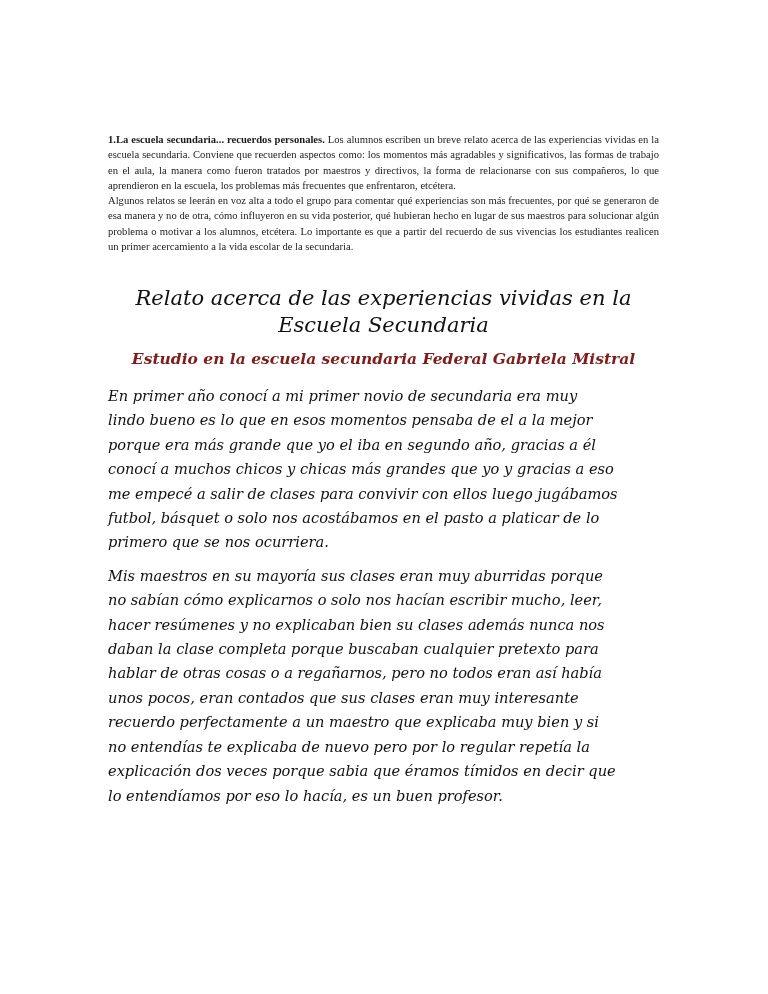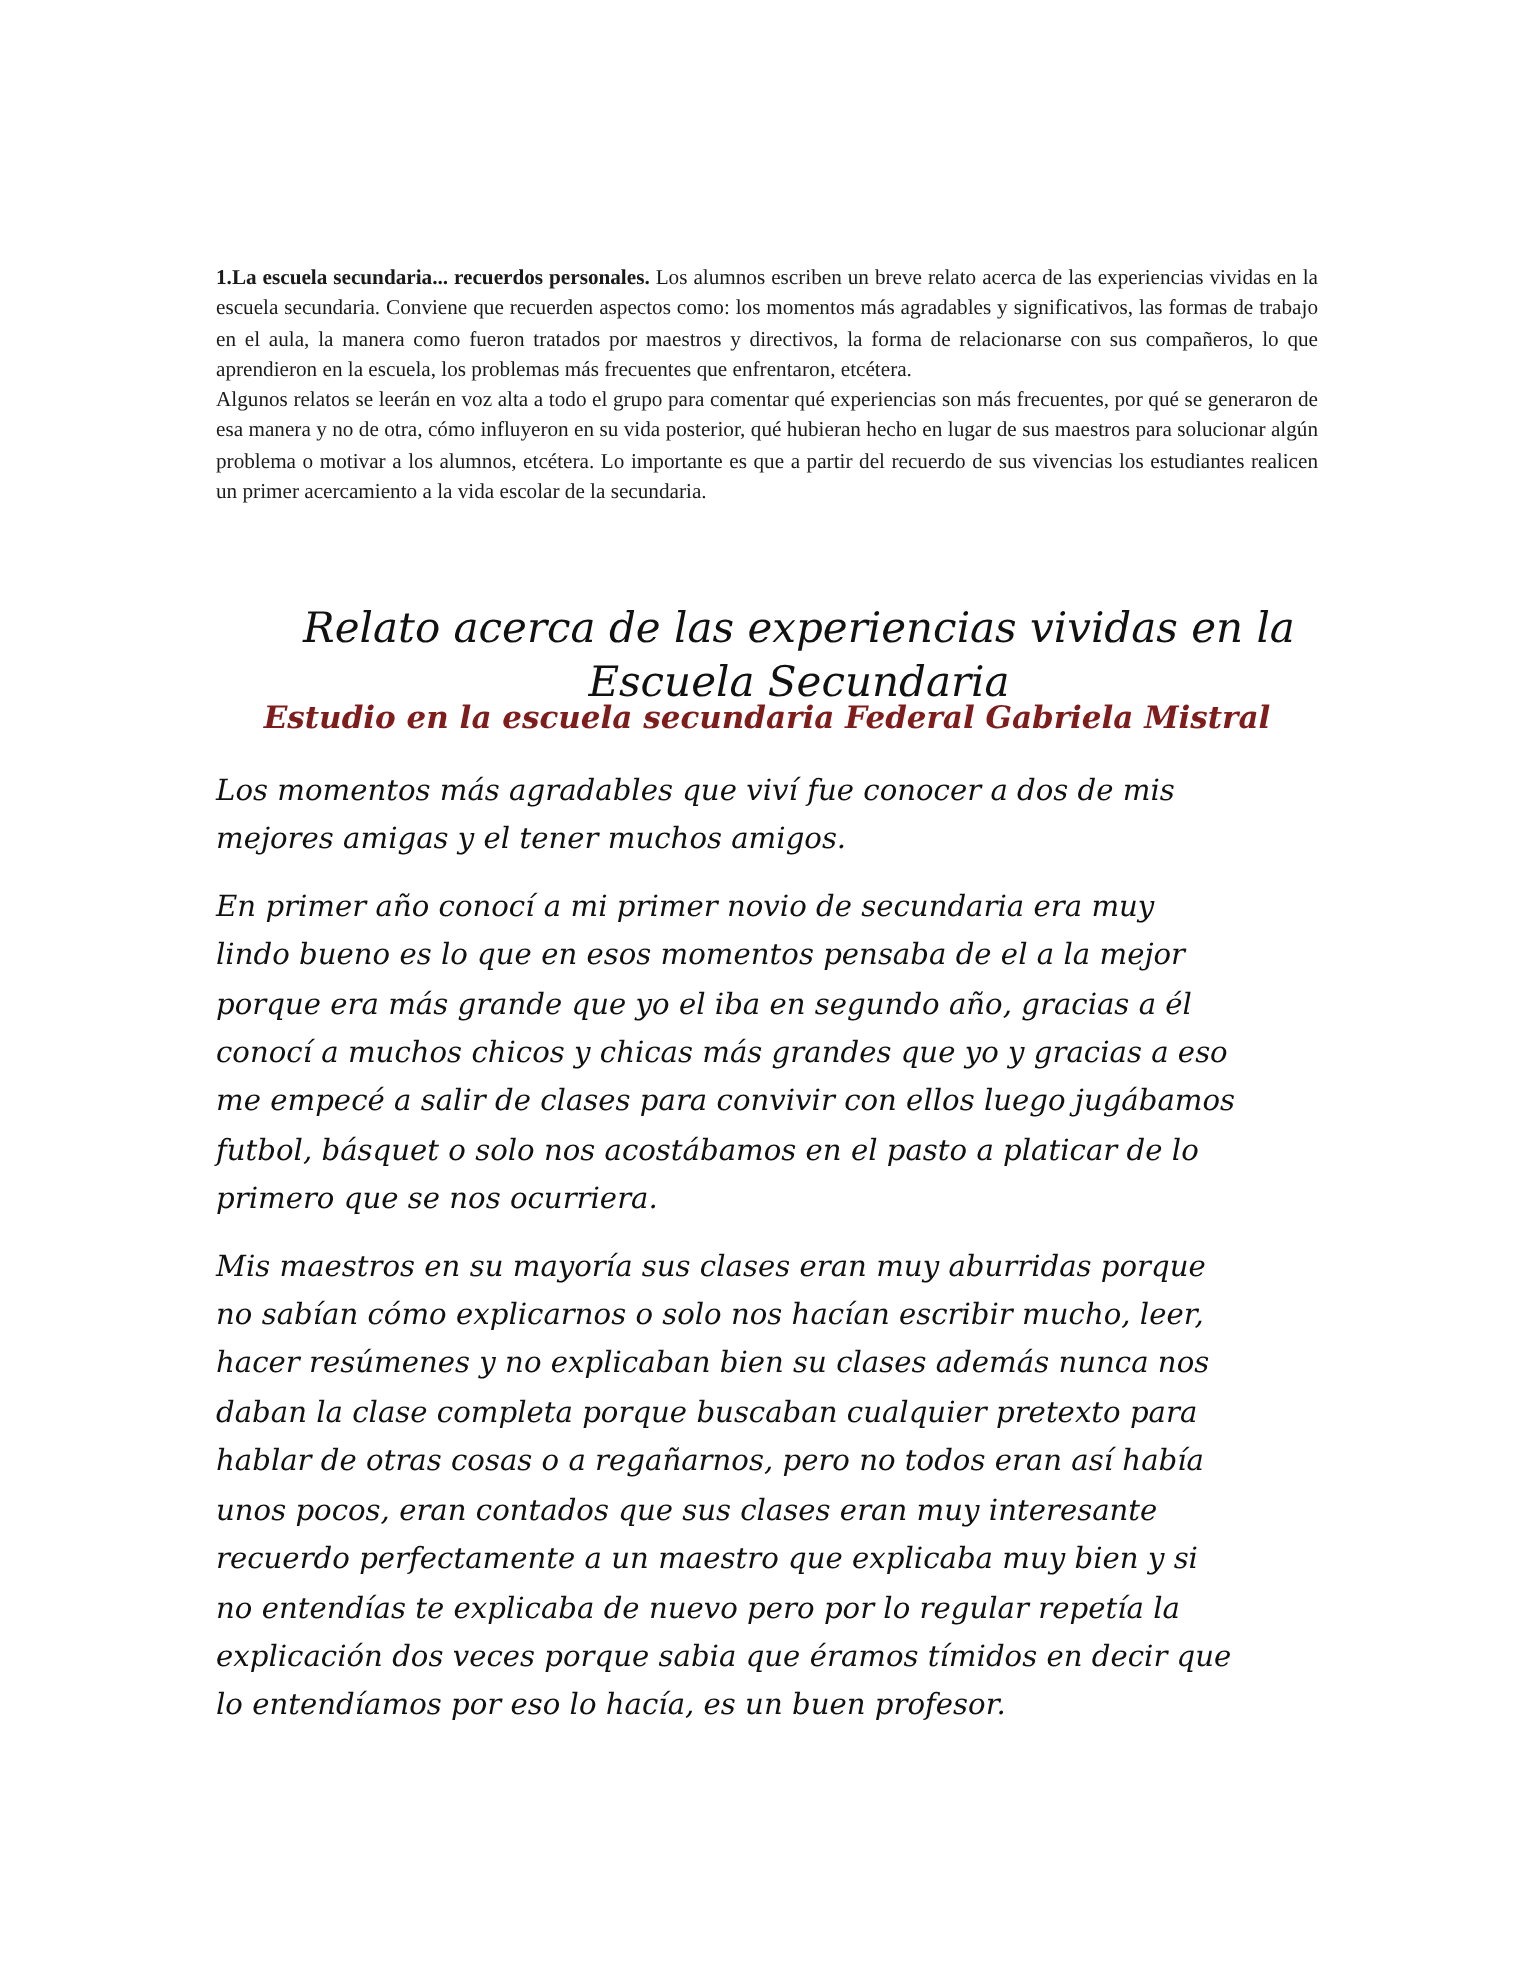--- a/index.html
+++ b/index.html
@@ -44,21 +44,21 @@
       position: absolute;
       left: 108px;
       top: 285px;
       width: 551px;
       text-align: center;
       font-family: "DejaVu Serif", serif;
       font-style: italic;
       font-size: 21px;
       line-height: 27px;
       color: #111111;
-      margin: 16px;
+      margin: 0;
       font-weight: normal;
     }
     .subtitle {
       position: absolute;
       left: 108px;
       top: 348px;
       width: 551px;
       text-align: center;
       font-family: "DejaVu Serif", serif;
       font-style: italic;
@@ -92,22 +92,20 @@
   <div class="intro">
     <p><span class="lead">1.La escuela secundaria... recuerdos personales.</span><span> Los alumnos escriben un breve relato acerca de las experiencias vividas en la escuela secundaria. Conviene que recuerden aspectos como: los momentos más agradables y significativos, las formas de trabajo en el aula, la manera como fueron tratados por maestros y directivos, la forma de relacionarse con sus compañeros, lo que aprendieron en la escuela, los problemas más frecuentes que enfrentaron, etcétera.</span></p>
     <p>Algunos relatos se leerán en voz alta a todo el grupo para comentar qué experiencias son más frecuentes, por qué se generaron de esa manera y no de otra, cómo influyeron en su vida posterior, qué hubieran hecho en lugar de sus maestros para solucionar algún problema o motivar a los alumnos, etcétera. Lo importante es que a partir del recuerdo de sus vivencias los estudiantes realicen un primer acercamiento a la vida escolar de la secundaria.</p>
   </div>
 
   <h1 class="title">Relato acerca de las experiencias vividas en la Escuela Secundaria</h1>
 
   <h2 class="subtitle">Estudio en la escuela secundaria Federal Gabriela Mistral</h2>
 
   <div class="story">
-    <p>Los momentos más agradables que viví fue conocer a dos de mis
-mejores amigas y el tener muchos amigos.</p>
     <p>En primer año conocí a mi primer novio de secundaria era muy
 lindo bueno es lo que en esos momentos pensaba de el a la mejor
 porque era más grande que yo el iba en segundo año, gracias a él
 conocí a muchos chicos y chicas más grandes que yo y gracias a eso
 me empecé a salir de clases para convivir con ellos luego jugábamos
 futbol, básquet o solo nos acostábamos en el pasto a platicar de lo
 primero que se nos ocurriera.</p>
     <p>Mis maestros en su mayoría sus clases eran muy aburridas porque
 no sabían cómo explicarnos o solo nos hacían escribir mucho, leer,
 hacer resúmenes y no explicaban bien su clases además nunca nos

